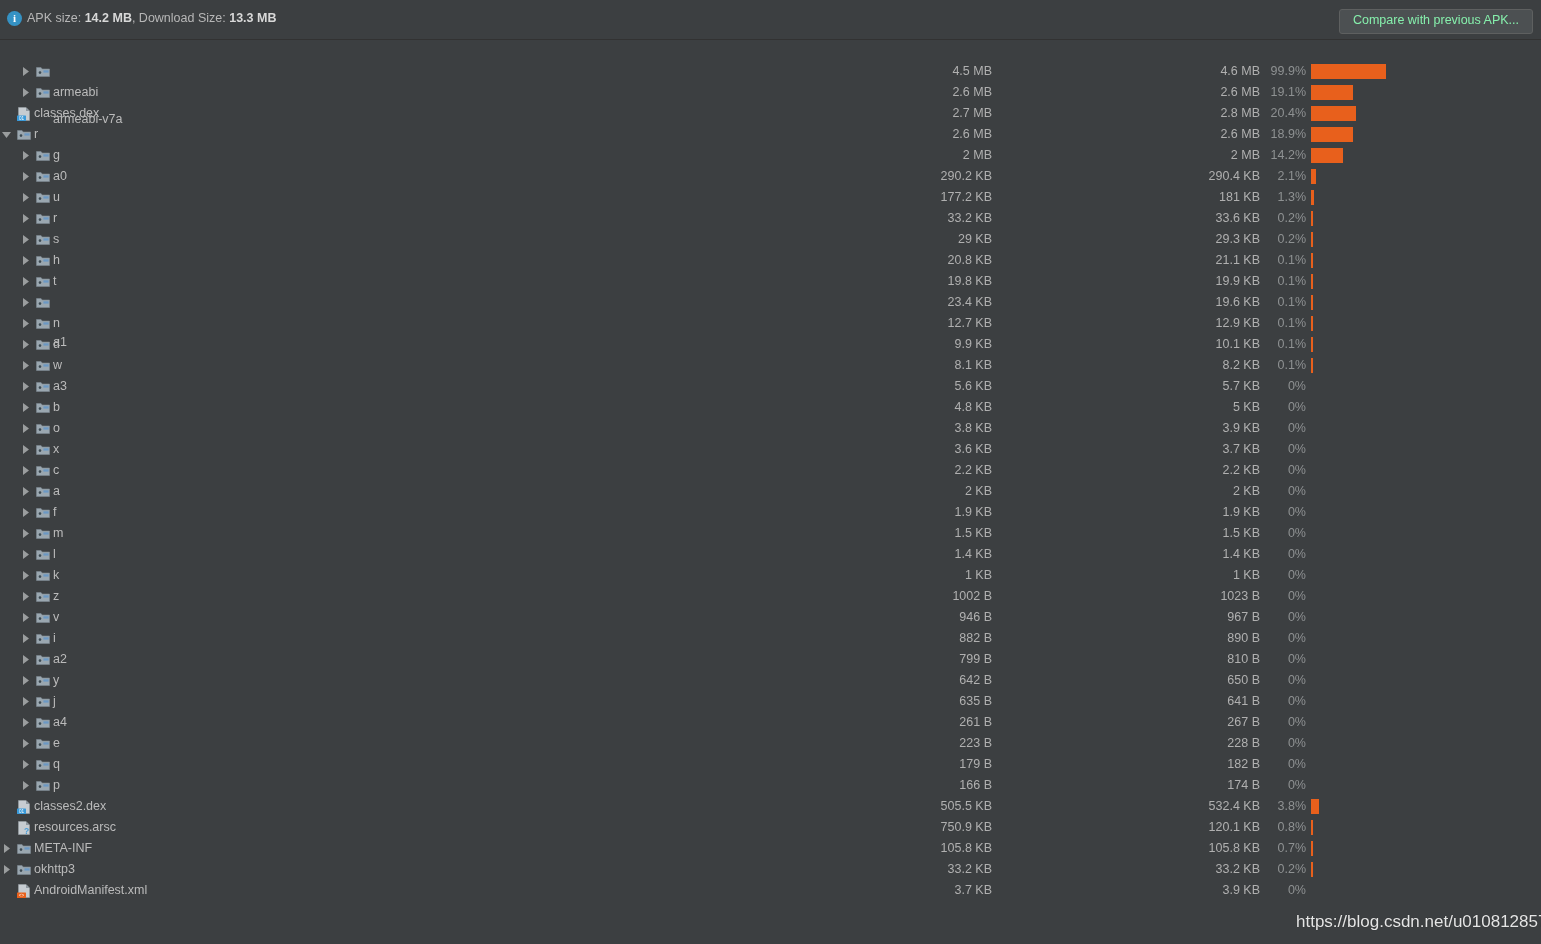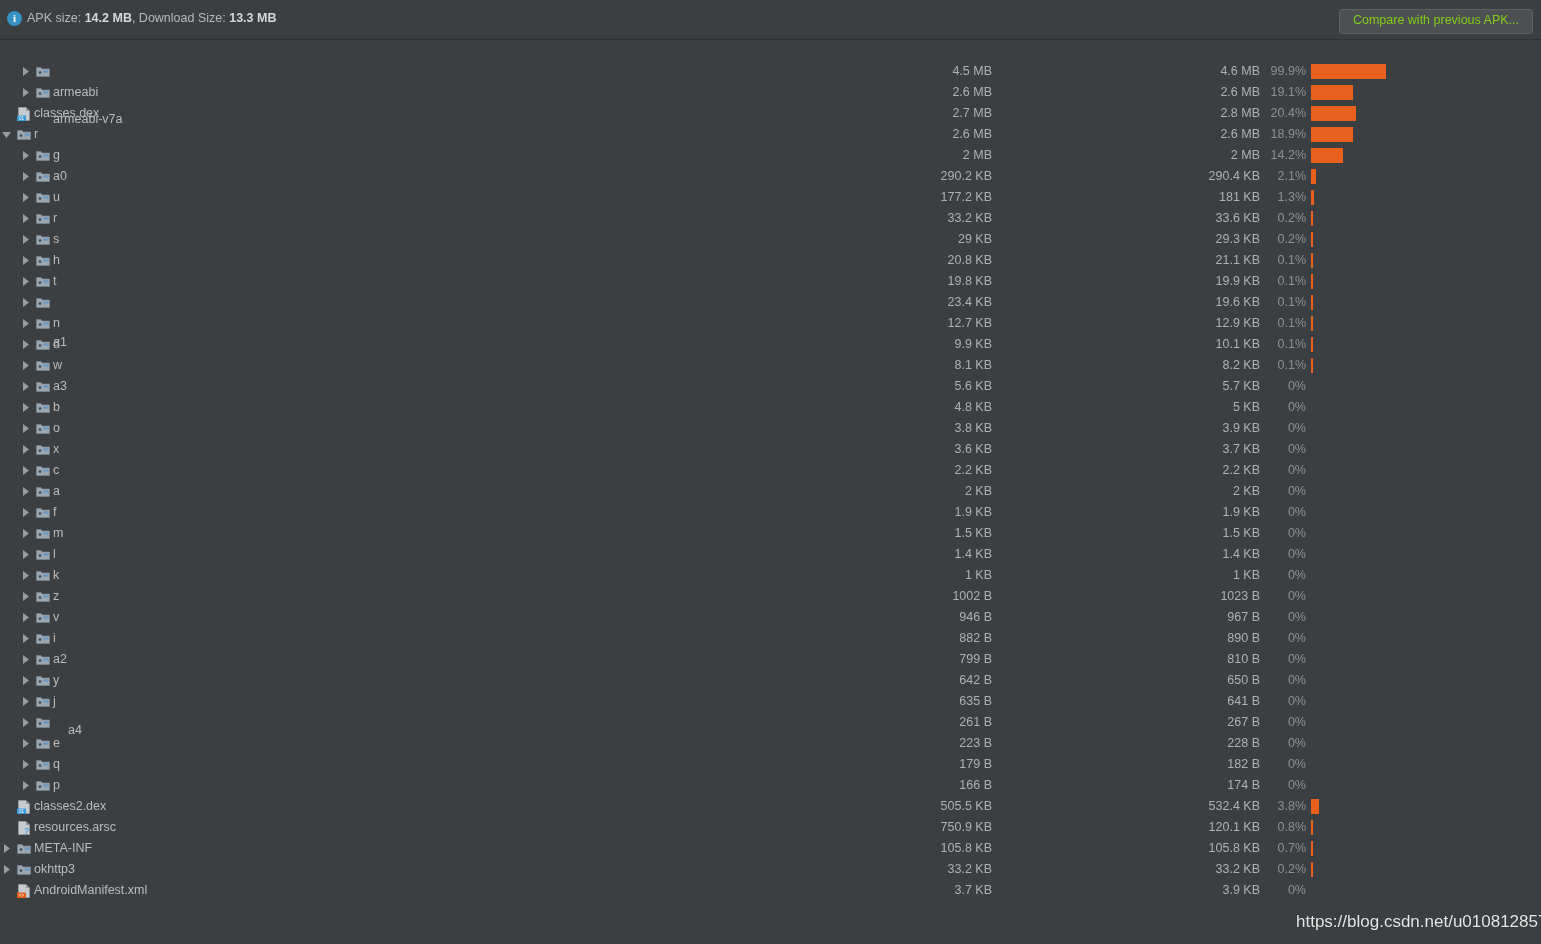--- a/index.html
+++ b/index.html
@@ -53,21 +53,21 @@
     font-family: "Liberation Serif", serif;
   }
   .compare-btn {
     position: absolute;
     right: 8px; top: 9px;
     height: 23px;
     padding: 0 13px;
     background: #4c5052;
     border: 1px solid #5e6060;
     border-radius: 3px;
-    color: #84cc16;
+    color: #86efac;
     font-size: 12.5px;
     line-height: 21px;
     white-space: nowrap;
     cursor: pointer;
   }
 
   
   .colheader {
     position: absolute;
     left: 0; top: 41px;
@@ -710,21 +710,21 @@
         <span class="twisty" style="left: 21px;">
           <svg width="9" height="9" viewBox="0 0 9 9">
             <path d="M2 0 L8 4.5 L2 9 Z" fill="#9a9d9e"></path>
           </svg>
         </span>
         <span class="ficon" style="left: 36px;"><svg width="14" height="13" viewBox="0 0 14 13">
             <path d="M0.5 2.5 L5 2.5 L6.2 4 L13.5 4 L13.5 11.5 L0.5 11.5 Z" fill="#9aa7b0" stroke="#7d8a93" stroke-width="0.6"></path>
             <circle cx="4" cy="7.6" r="1.3" fill="#3c4a52"></circle>
             <rect x="7.4" y="5.3" width="5.2" height="2.3" fill="#6b98c4"></rect>
           </svg></span>
-        <span class="name" style="left: 68px; margin-top: 8px;">a4</span>
+        <span class="name" style="left: 53px;">a4</span>
         <span class="raw">261 B</span>
         <span class="dl">267 B</span>
         <span class="pct">0%</span>
       </div>
       <div class="row">
         <span class="twisty" style="left: 21px;">
           <svg width="9" height="9" viewBox="0 0 9 9">
             <path d="M2 0 L8 4.5 L2 9 Z" fill="#9a9d9e"></path>
           </svg>
         </span>

